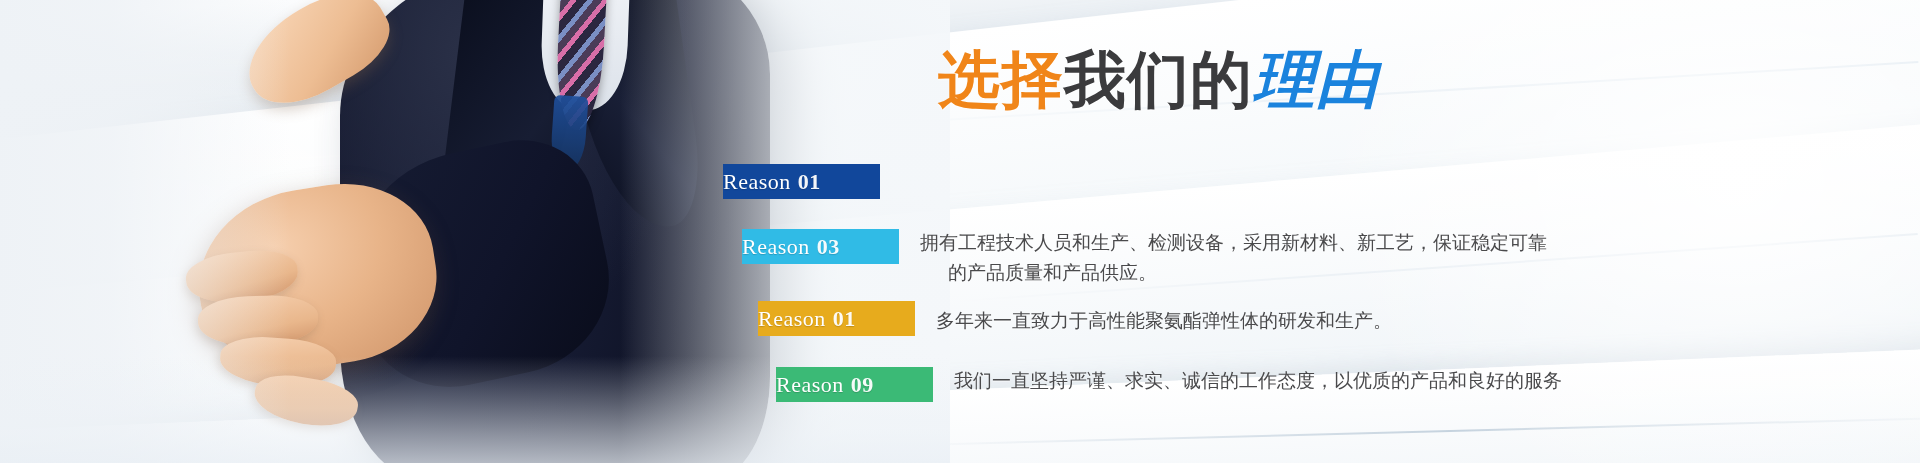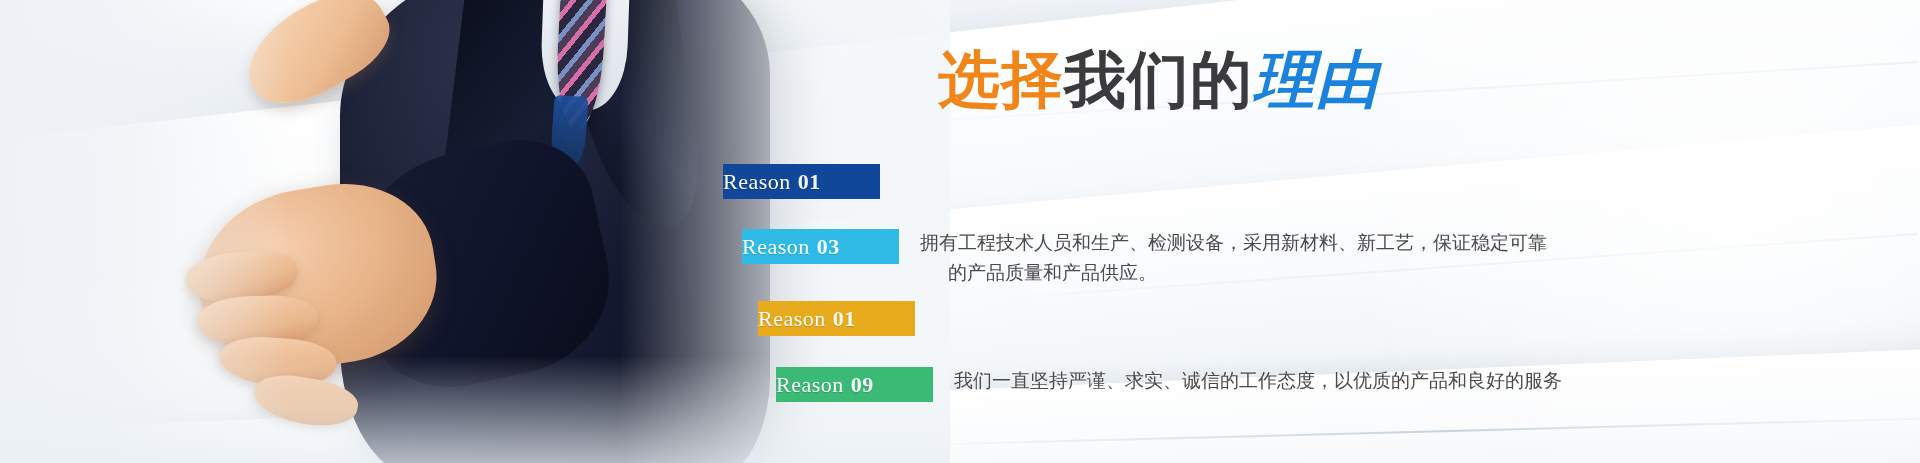--- a/index.html
+++ b/index.html
@@ -278,20 +278,23 @@
         <span>拥有工程技术人员和生产、检测设备，采用新材料、新工艺，保证稳定可靠</span>
         <span class="l2">的产品质量和产品供应。</span>
       </div>
     </div>
 
     <div class="reason-row r3">
       <div class="badge b3">
         <span>Reason</span>
         <span class="num">01</span>
       </div>
+      <div class="desc d3">
+        <span>多年来一直致力于高性能聚氨酯弹性体的研发和生产。</span>
+      </div>
     </div>
 
     <div class="reason-row r4">
       <div class="badge b4">
         <span>Reason</span>
         <span class="num">09</span>
       </div>
       <div class="desc d4">
         <span>我们一直坚持严谨、求实、诚信的工作态度，以优质的产品和良好的服务</span>
       </div>

